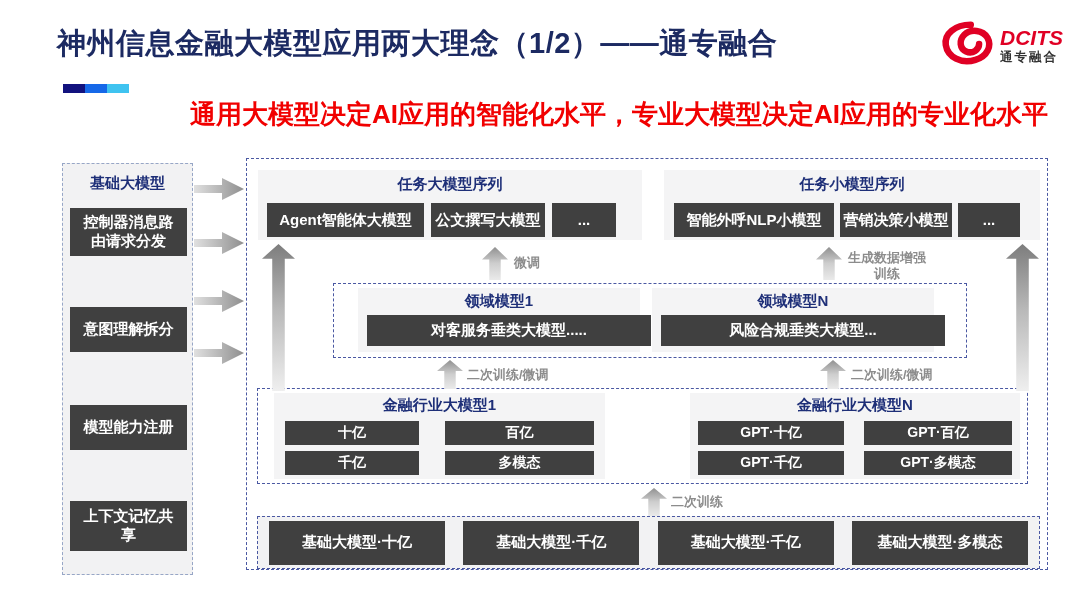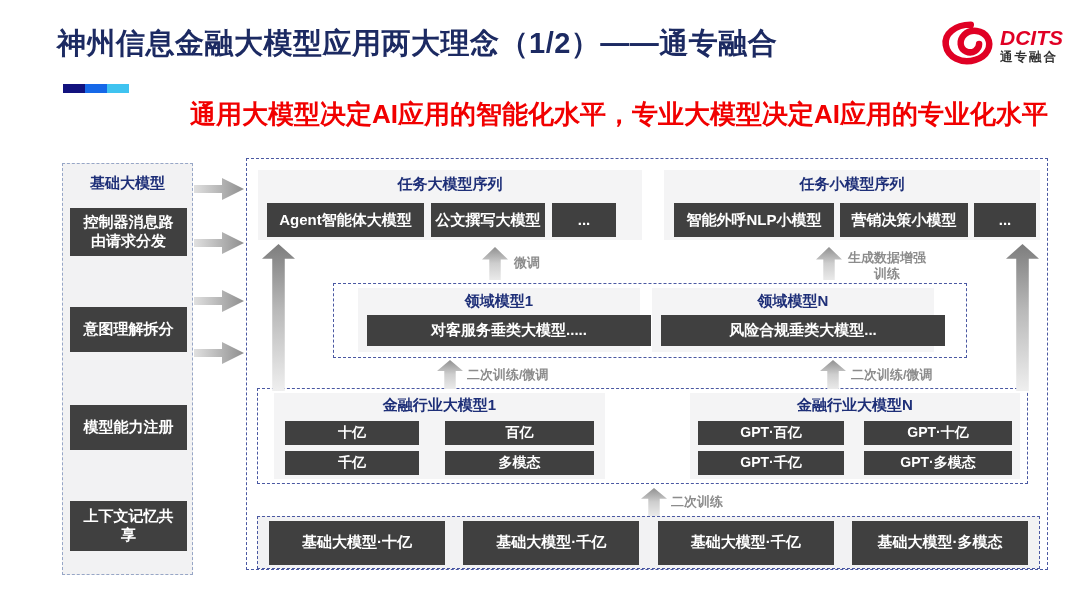--- a/index.html
+++ b/index.html
@@ -106,21 +106,21 @@
       <div class="blue-btn" style="width:157px;">Agent智能体大模型</div>
       <div class="blue-btn" style="width:114px;">公文撰写大模型</div>
       <div class="blue-btn" style="width:64px;">...</div>
     </div>
   </div>
 
   <div class="gray-panel task-panel" style="left:664px;width:376px;">
     <div class="sec-title">任务小模型序列</div>
     <div class="task-row" style="left:10px;gap:6px;">
       <div class="blue-btn" style="width:160px;">智能外呼NLP小模型</div>
-      <div class="blue-btn" style="width:128px;">营销决策小模型</div>
+      <div class="blue-btn" style="width:112px;">营销决策小模型</div>
       <div class="blue-btn" style="width:62px;">...</div>
     </div>
   </div>
 
   <div class="arr arr-up-big" style="left:262px;top:244px;"></div>
   <div class="arr arr-up-big" style="left:1006px;top:244px;"></div>
   <div class="arr arr-up-sm" style="left:482px;top:247px;"></div>
   <div class="lbl" style="left:514px;top:254px;">微调</div>
   <div class="arr arr-up-sm" style="left:816px;top:247px;"></div>
   <div class="lbl" style="left:844px;top:250px;width:86px;white-space:normal;text-align:center;line-height:1.2;">生成数据增强训练</div>
@@ -146,22 +146,22 @@
     <div class="ind-grid grid-a">
       <div class="blue-btn">十亿</div>
       <div class="blue-btn">百亿</div>
       <div class="blue-btn">千亿</div>
       <div class="blue-btn">多模态</div>
     </div>
   </div>
   <div class="gray-panel ind-panel" style="left:690px;width:330px;">
     <div class="sec-title">金融行业大模型N</div>
     <div class="ind-grid grid-b">
+      <div class="blue-btn">GPT·十亿</div>
       <div class="blue-btn">GPT·百亿</div>
-      <div class="blue-btn">GPT·十亿</div>
       <div class="blue-btn">GPT·千亿</div>
       <div class="blue-btn">GPT·多模态</div>
     </div>
   </div>
 
   <div class="arr arr-up-sm" style="left:641px;top:488px;height:28px;"></div>
   <div class="lbl" style="left:671px;top:493px;">二次训练</div>
 
   <div class="base-box dashed">
     <div class="blue-btn">基础大模型·十亿</div>

